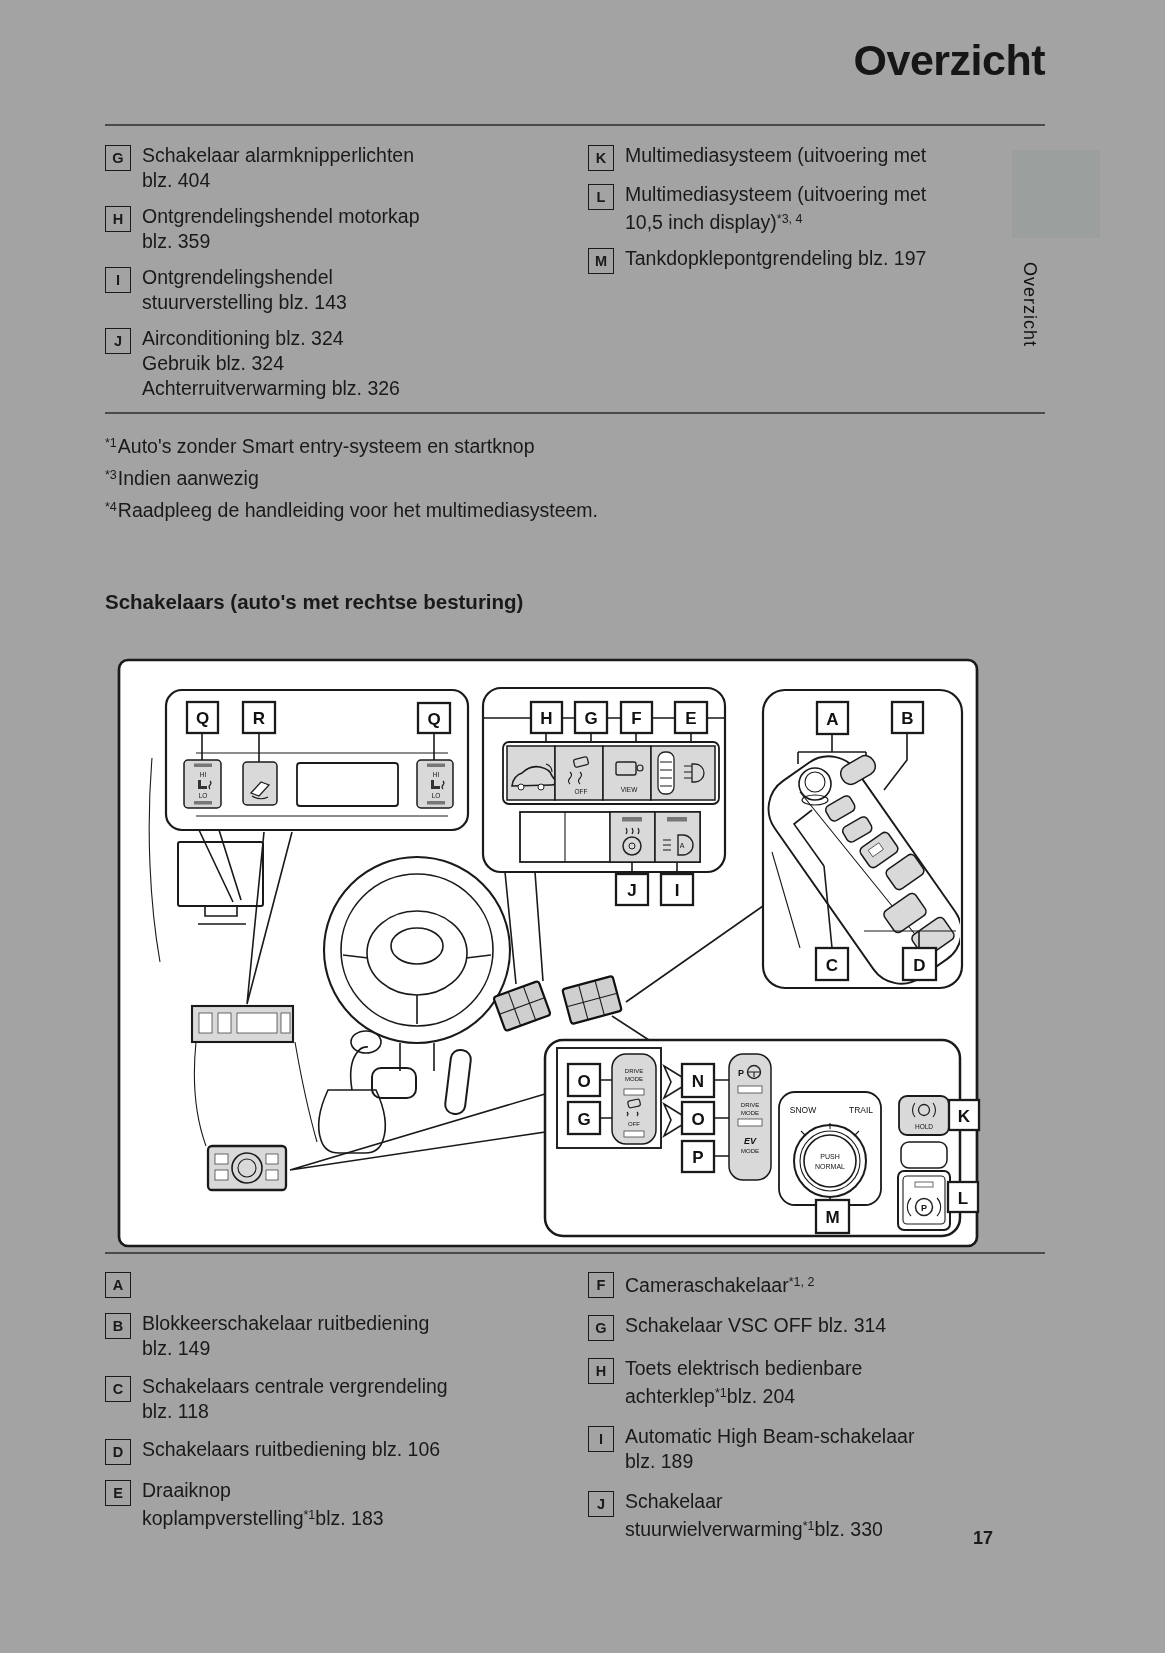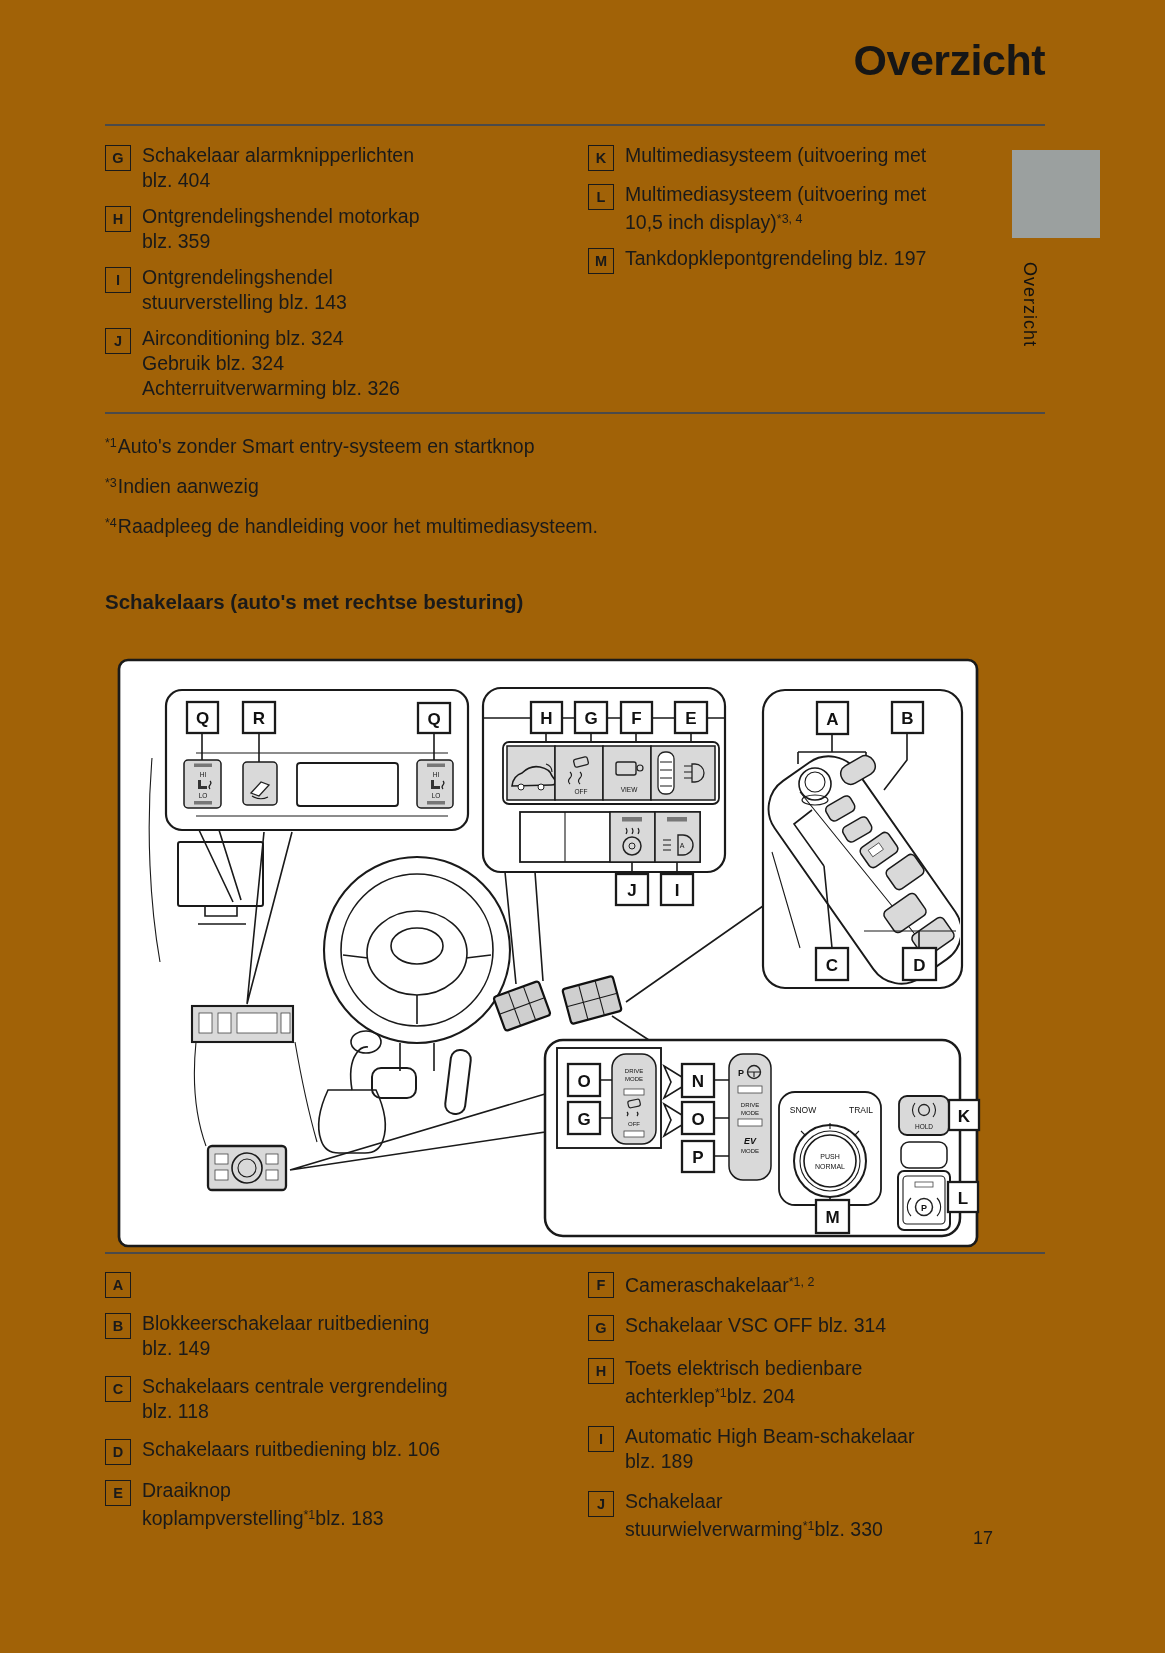--- a/index.html
+++ b/index.html
@@ -1,38 +1,38 @@
 <!DOCTYPE html>
 <html><head>
 <meta charset="utf-8">
 <style>
   html,body{margin:0;padding:0;background:#e8e8e8;}
-  .page{position:relative;width:1165px;height:1653px;background:#a16207;
+  .page{position:relative;width:1165px;height:1653px;background:#a3a3a3;
         font-family:"Liberation Sans",sans-serif;color:#1a1a1a;overflow:hidden;}
   .title{position:absolute;top:36px;right:120px;margin:0;font-size:43px;font-weight:800;
          letter-spacing:-0.5px;color:#161616;}
   .rule{position:absolute;left:105px;width:940px;height:2px;background:#4a4a4a;}
   .rule-title{top:124px}.rule-top{top:412px}.rule-diagram{top:1252px}
   .chapter-tab{position:absolute;left:1012px;top:150px;width:88px;height:88px;background:#9ba09f;}
   .chapter-label{position:absolute;left:1019px;top:262px;writing-mode:vertical-rl;
         text-orientation:mixed;font-size:18px;color:#111;letter-spacing:1px;}
   .col{position:absolute;display:flex;flex-direction:column;}
   .top-left{left:105px;top:143px;width:465px;gap:11px}
   .top-right{left:588px;top:143px;width:460px;gap:11px}
   .bot-left{left:105px;top:1270px;width:465px;gap:13px}
   .bot-right{left:588px;top:1270px;width:470px;gap:15px}
   .li{display:flex;gap:11px;font-size:19.5px;line-height:25px;}
   .key{flex:0 0 auto;width:24px;height:24px;border:1.7px solid #1a1a1a;display:flex;
        align-items:center;justify-content:center;font-weight:700;font-size:14.5px;margin-top:2px;}
   .sup{font-size:12.5px;vertical-align:6px;}
   .footnotes{position:absolute;left:105px;top:431px;display:flex;flex-direction:column;
-       gap:12px;font-size:19.5px;line-height:25px;}
+       gap:4px;font-size:19.5px;line-height:25px;}
   .fn .sup{margin-right:1px;}
   .heading{position:absolute;left:105px;top:590px;font-size:20.5px;font-weight:700;}
-  .pageno{position:absolute;top:1528px;right:172px;font-size:18px;font-weight:400;}
+  .pageno{position:absolute;top:1528px;right:172px;font-size:18px;font-weight:700;}
   .diagram{position:absolute;left:112px;top:652px;width:878px;height:600px;}
   .diagram .ln{fill:none;stroke:#1a1a1a;stroke-width:1.6;}
   .diagram .lt{fill:none;stroke:#1a1a1a;stroke-width:1.1;}
   .diagram .box{fill:#fff;stroke:#1a1a1a;stroke-width:2.3;}
   .diagram .btn{fill:#d9d9d9;stroke:#1a1a1a;stroke-width:1.5;}
   .diagram .wbar{fill:#fff;stroke:#444;stroke-width:0.8;}
   .diagram .dbar{fill:#777;stroke:none;}
   .diagram text{font-family:"Liberation Sans",sans-serif;fill:#111;}
   .diagram .cl{font-weight:700;font-size:17px;text-anchor:middle;}
   .diagram .lab{text-anchor:middle;}

